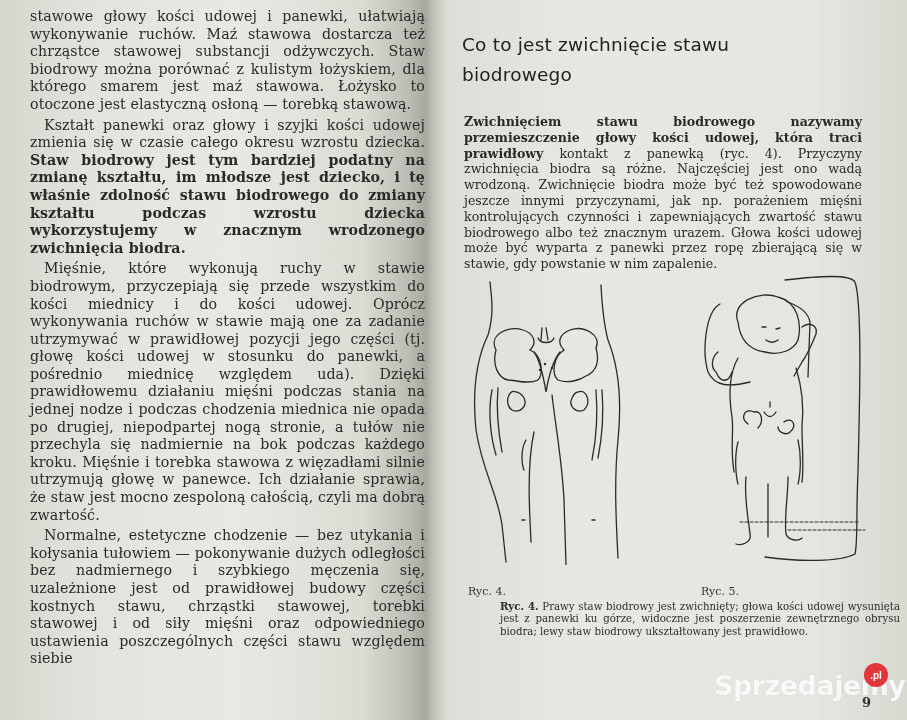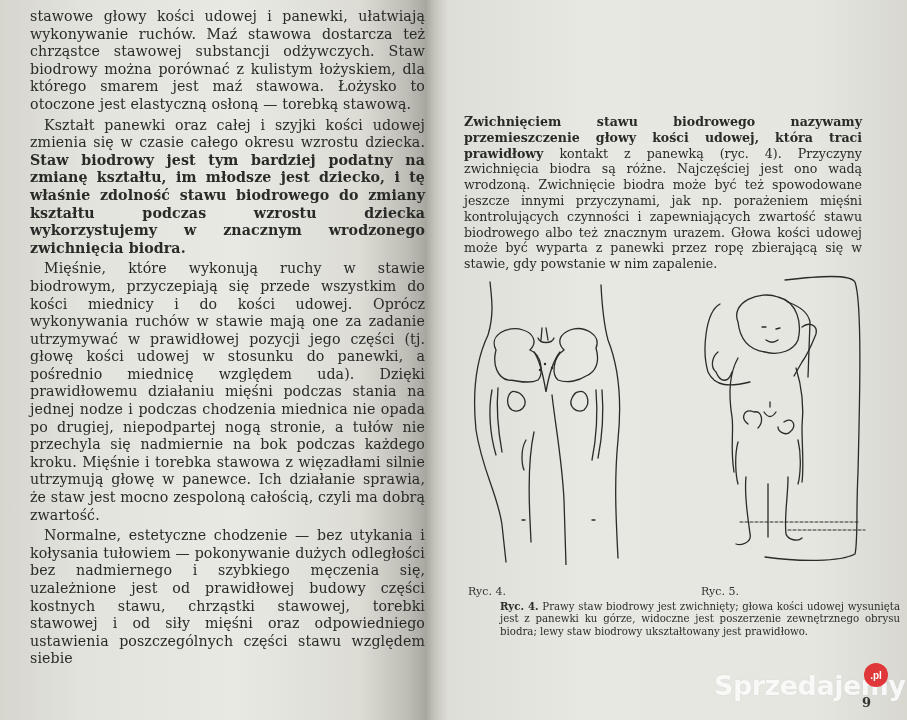--- a/index.html
+++ b/index.html
@@ -43,25 +43,26 @@
 </head>
 <body>
 
 <div class="spread">
   <div class="page-left"></div>
   <div class="gutter"></div>
   <div class="page-right"></div>
 
   <div class="left-text">
     <p>stawowe głowy kości udowej i panewki, ułatwiają wykonywanie ruchów. Maź stawowa dostarcza też chrząstce stawowej substancji odżywczych. Staw biodrowy można porównać z kulistym łożyskiem, dla którego smarem jest maź stawowa. Łożysko to otoczone jest elastyczną osłoną — torebką stawową.</p>
-    <p class="indent"><span>Kształt panewki oraz całej i szyjki kości udowej zmienia się w czasie całego okresu wzrostu dziecka. </span><span class="b">Staw biodrowy jest tym bardziej podatny na zmianę kształtu, im młodsze jest dziecko, i tę właśnie zdolność stawu biodrowego do zmiany kształtu podczas wzrostu dziecka wykorzystujemy w znacznym wrodzonego zwichnięcia biodra.</span></p>
+    <p class="indent"><span>Kształt panewki oraz głowy i szyjki kości udowej zmienia się w czasie całego okresu wzrostu dziecka. </span><span class="b">Staw biodrowy jest tym bardziej podatny na zmianę kształtu, im młodsze jest dziecko, i tę właśnie zdolność stawu biodrowego do zmiany kształtu podczas wzrostu dziecka wykorzystujemy w znacznym wrodzonego zwichnięcia biodra.</span></p>
     <p class="indent">Mięśnie, które wykonują ruchy w stawie biodrowym, przyczepiają się przede wszystkim do kości miednicy i do kości udowej. Oprócz wykonywania ruchów w stawie mają one za zadanie utrzymywać w prawidłowej pozycji jego części (tj. głowę kości udowej w stosunku do panewki, a pośrednio miednicę względem uda). Dzięki prawidłowemu działaniu mięśni podczas stania na jednej nodze i podczas chodzenia miednica nie opada po drugiej, niepodpartej nogą stronie, a tułów nie przechyla się nadmiernie na bok podczas każdego kroku. Mięśnie i torebka stawowa z więzadłami silnie utrzymują głowę w panewce. Ich działanie sprawia, że staw jest mocno zespoloną całością, czyli ma dobrą zwartość.</p>
     <p class="indent">Normalne, estetyczne chodzenie — bez utykania i kołysania tułowiem — pokonywanie dużych odległości bez nadmiernego i szybkiego męczenia się, uzależnione jest od prawidłowej budowy części kostnych stawu, chrząstki stawowej, torebki stawowej i od siły mięśni oraz odpowiedniego ustawienia poszczególnych części stawu względem siebie</p>
   </div>
 
+  <div class="chapter-title">Co to jest zwichnięcie stawu biodrowego</div>
 
   <div class="right-text">
     <p><span class="b">Zwichnięciem stawu biodrowego nazywamy przemieszczenie głowy kości udowej, która traci prawidłowy</span><span> kontakt z panewką (ryc. 4). Przyczyny zwichnięcia biodra są różne. Najczęściej jest ono wadą wrodzoną. Zwichnięcie biodra może być też spowodowane jeszcze innymi przyczynami, jak np. porażeniem mięśni kontrolujących czynności i zapewniających zwartość stawu biodrowego albo też znacznym urazem. Głowa kości udowej może być wyparta z panewki przez ropę zbierającą się w stawie, gdy powstanie w nim zapalenie.</span></p>
   </div>
 
   <svg class="fig fig4" viewBox="0 0 160 285" fill="none" stroke="#2a2a28" stroke-width="1.3" stroke-linecap="round">
     <path d="M22 2 C24 20 26 35 20 55 C8 80 4 110 8 150 C14 190 30 215 34 245 L38 282"></path>
     <path d="M133 5 C134 25 136 45 140 60 C150 85 154 120 150 160 C146 200 148 240 150 278"></path>
     <path d="M28 70 C20 55 40 45 55 50 C65 53 70 62 62 70 C75 75 75 95 70 100 C60 105 48 100 40 100 C30 98 24 85 28 70 Z"></path>
     <path d="M128 68 C134 55 116 45 102 50 C92 54 88 62 96 70 C84 78 84 95 90 100 C100 104 112 100 118 96 C128 92 132 82 128 68 Z"></path>

